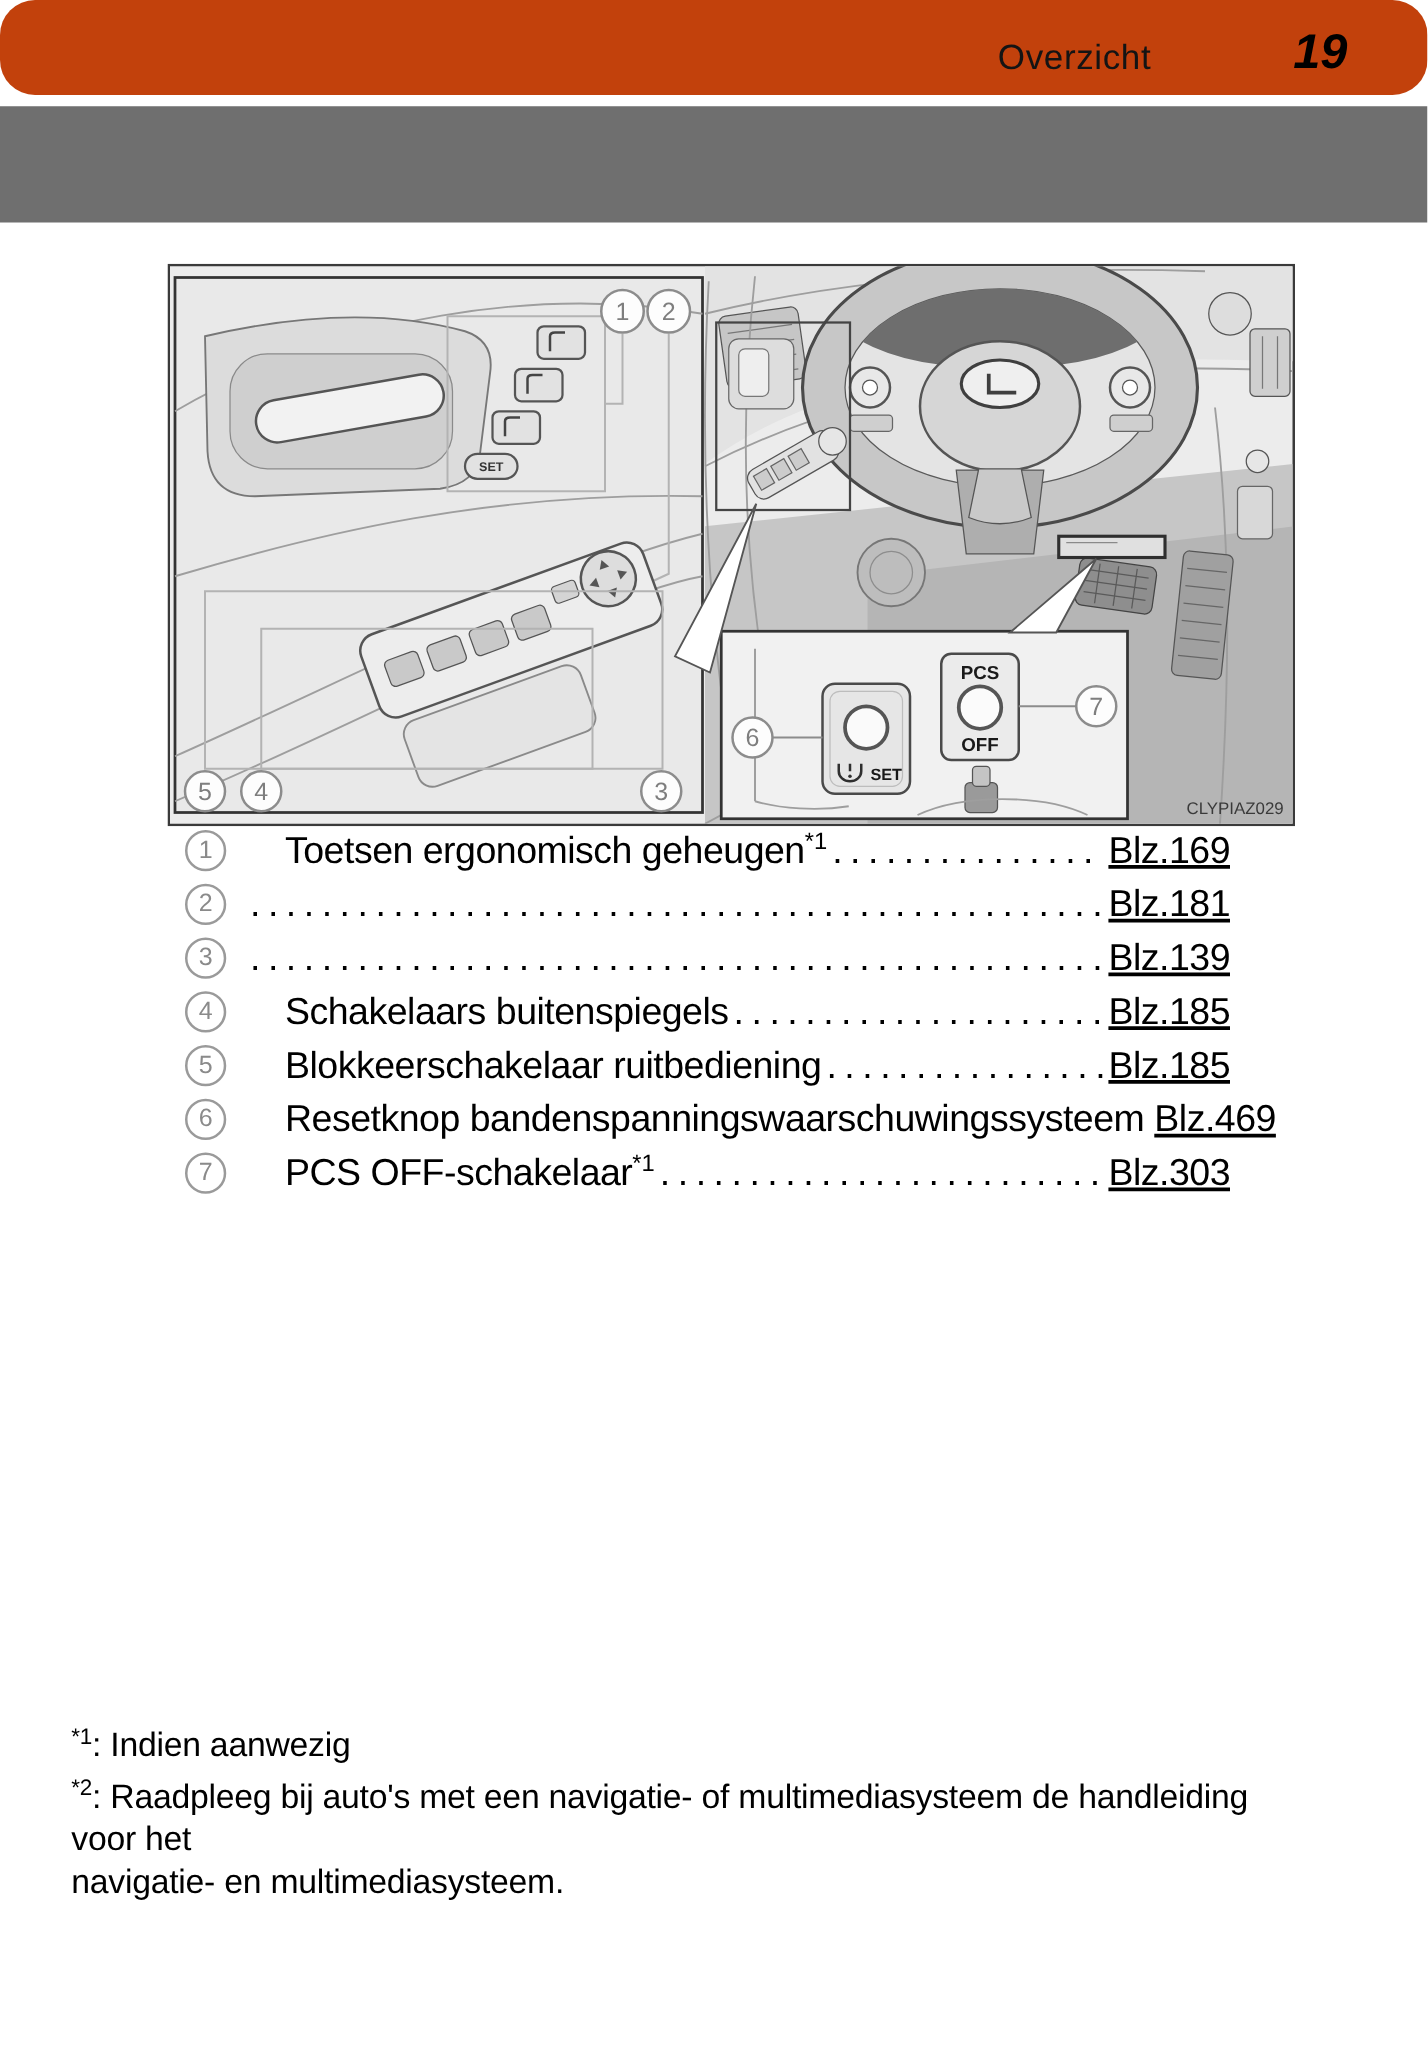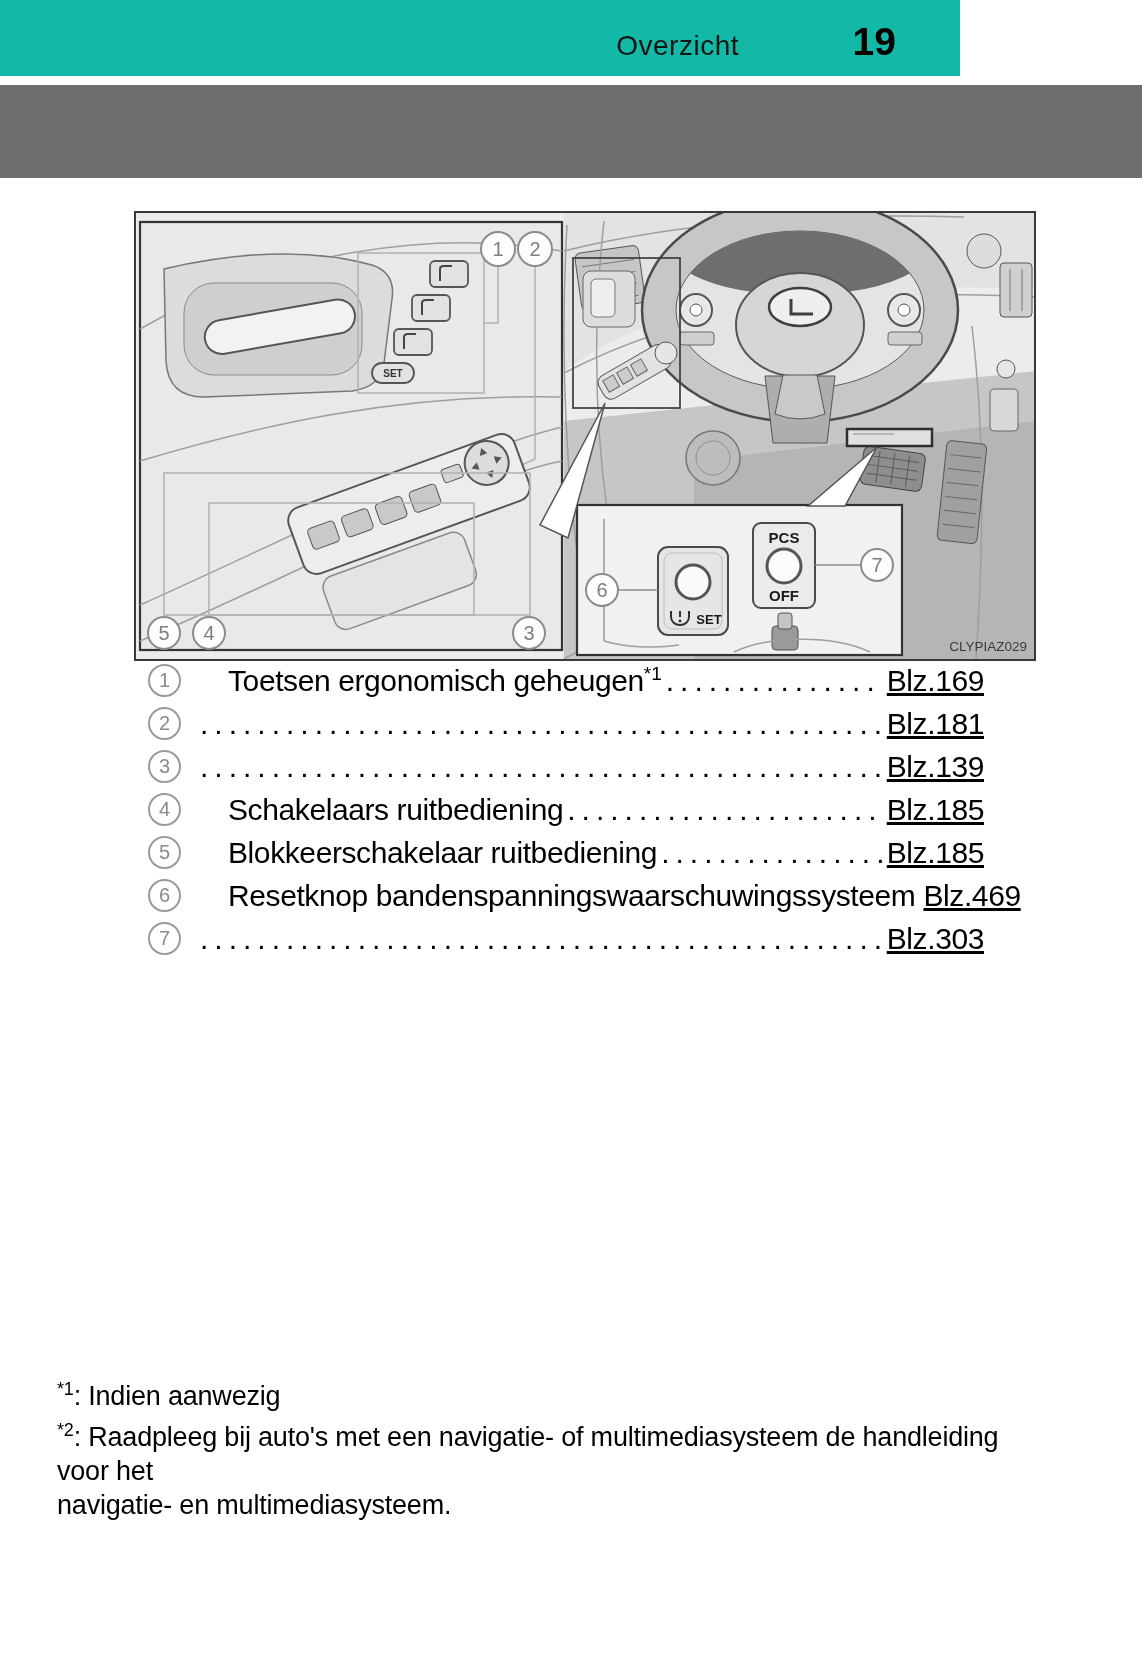--- a/index.html
+++ b/index.html
@@ -1,23 +1,23 @@
 <!DOCTYPE html>
 <html><head>
 <meta charset="utf-8">
 <style>
   html,body{margin:0;padding:0;}
   body{
     width:1142px;height:1654px;position:relative;background:#ffffff;
     font-family:"Liberation Sans",sans-serif;color:#000;overflow:hidden;
   }
   
-  .header-band{position:absolute;top:0;left:0;width:960px;height:76px;background:#14b8a6;}
+  .header-band{position:absolute;top:0;left:0;width:1142px;height:76px;background:#c2410c;border-radius:28px;}
   .header-section{position:absolute;top:30px;right:221px;font-size:28px;letter-spacing:.5px;color:#141414;}
-  .header-pagenum{position:absolute;top:20px;right:64px;font-size:39px;font-weight:bold;color:#000;}
+  .header-pagenum{position:absolute;top:20px;right:64px;font-size:39px;font-weight:bold;color:#000;font-style:italic;}
   .dark-band{position:absolute;top:85px;left:0;width:1142px;height:93px;background:#6f6f6f;}
   
   .figure-wrap{position:absolute;top:211px;left:134px;width:902px;height:450px;}
   .figure-wrap svg{display:block;}
   
   .legend{position:absolute;top:659px;left:148px;width:836px;}
   .legend-row{display:flex;align-items:center;height:43px;font-size:30px;white-space:nowrap;}
   .num-circle{flex:0 0 auto;width:33px;height:33px;box-sizing:border-box;border:2px solid #9a9a9a;
     border-radius:50%;color:#8a8a8a;font-size:20px;display:flex;align-items:center;justify-content:center;
     margin-right:15px;background:#fff;}
@@ -283,21 +283,21 @@
     <span class="num-circle">
         <span>3</span>
       </span>
     <span class="leader-dots"></span>
     <span class="page-ref">Blz.139</span>
   </div>
   <div class="legend-row">
     <span class="num-circle">
         <span>4</span>
       </span>
-    <span class="legend-label"><span>Schakelaars ruitbediening</span><sup></sup></span>
+    <span class="legend-label"><span>Schakelaars buitenspiegels</span><sup></sup></span>
     <span class="leader-dots"></span>
     <span class="page-ref">Blz.185</span>
   </div>
   <div class="legend-row">
     <span class="num-circle">
         <span>5</span>
       </span>
     <span class="legend-label"><span>Blokkeerschakelaar ruitbediening</span><sup></sup></span>
     <span class="leader-dots"></span>
     <span class="page-ref">Blz.185</span>
@@ -307,20 +307,21 @@
         <span>6</span>
       </span>
     <span class="legend-label"><span>Resetknop bandenspanningswaarschuwingssysteem</span><sup></sup></span>
     <span class="leader-dots"></span>
     <span class="page-ref">Blz.469</span>
   </div>
   <div class="legend-row">
     <span class="num-circle">
         <span>7</span>
       </span>
+    <span class="legend-label"><span>PCS OFF-schakelaar</span><sup>*1</sup></span>
     <span class="leader-dots"></span>
     <span class="page-ref">Blz.303</span>
   </div>
 </div>
 
 <div class="footnotes">
   <div><sup>*1</sup><span>: Indien aanwezig</span></div>
   <div><sup>*2</sup><span>: Raadpleeg bij auto's met een navigatie- of multimediasysteem de handleiding voor het</span></div>
   <div>navigatie- en multimediasysteem.</div>
 </div>

